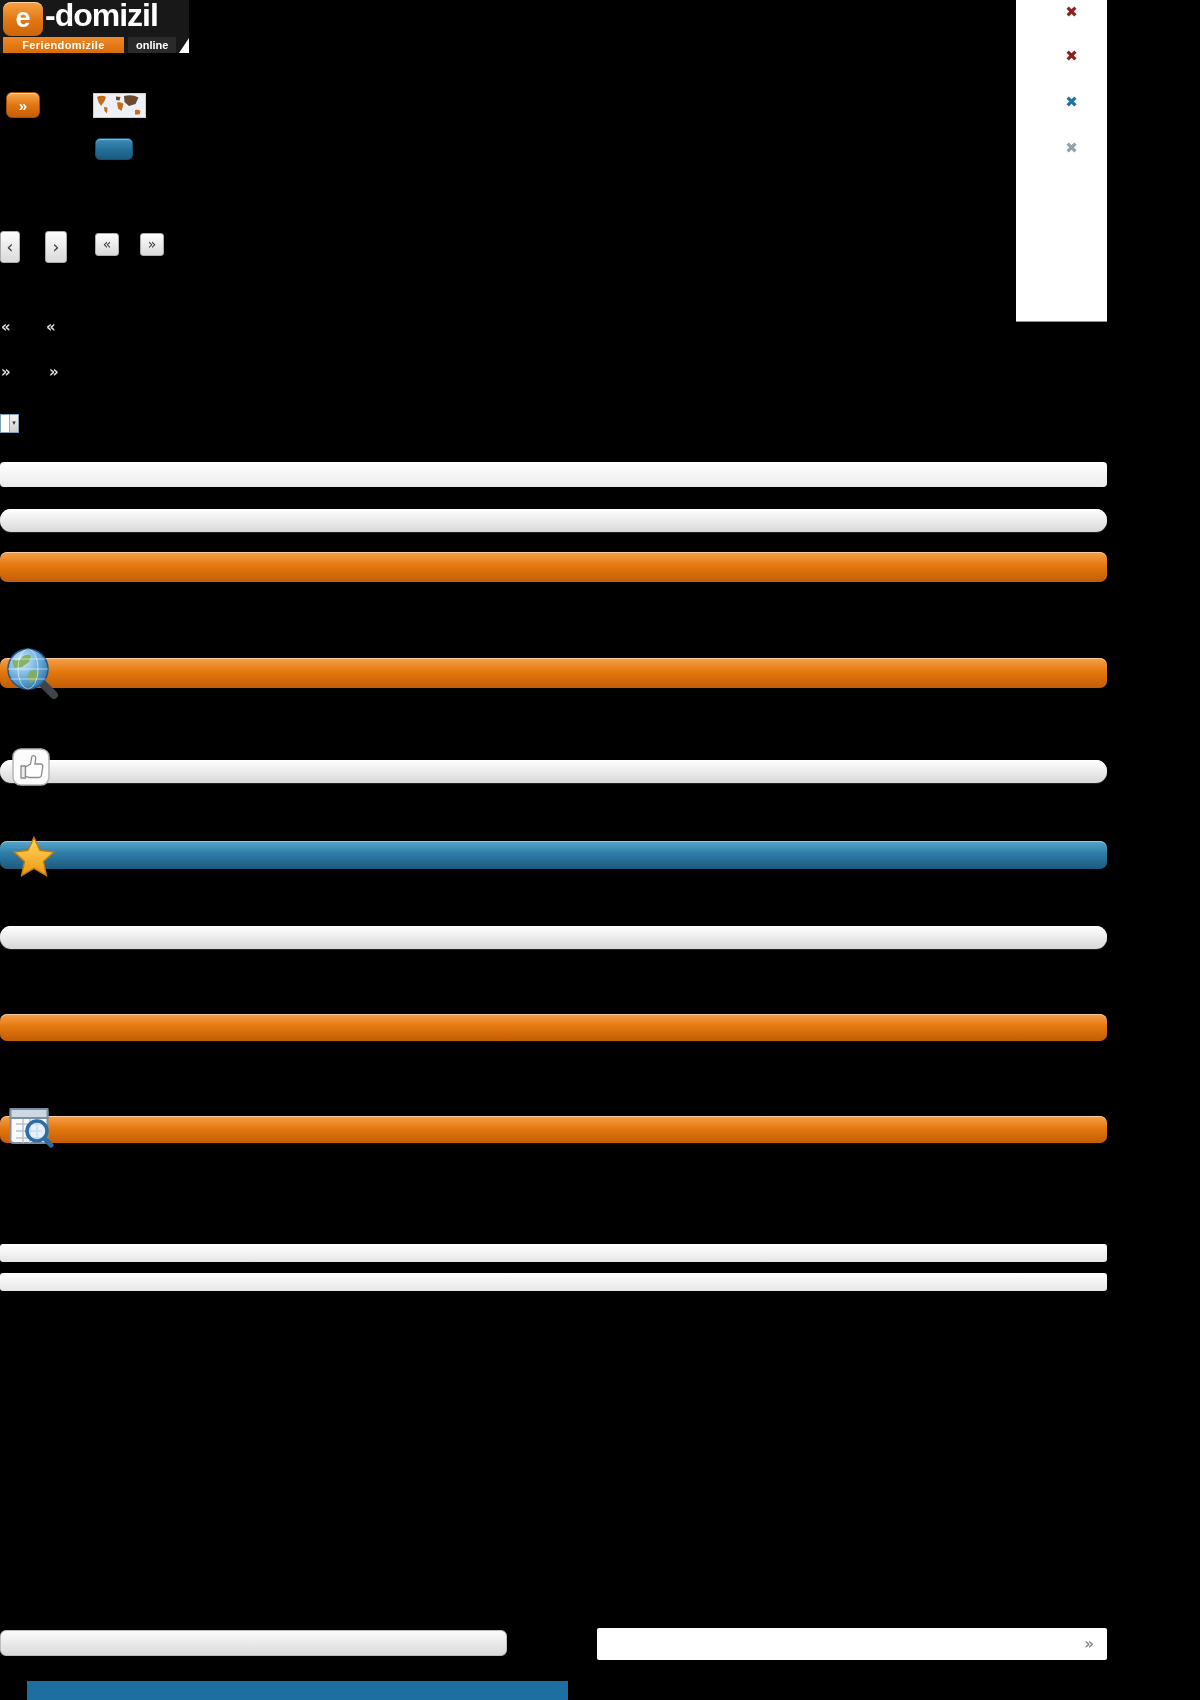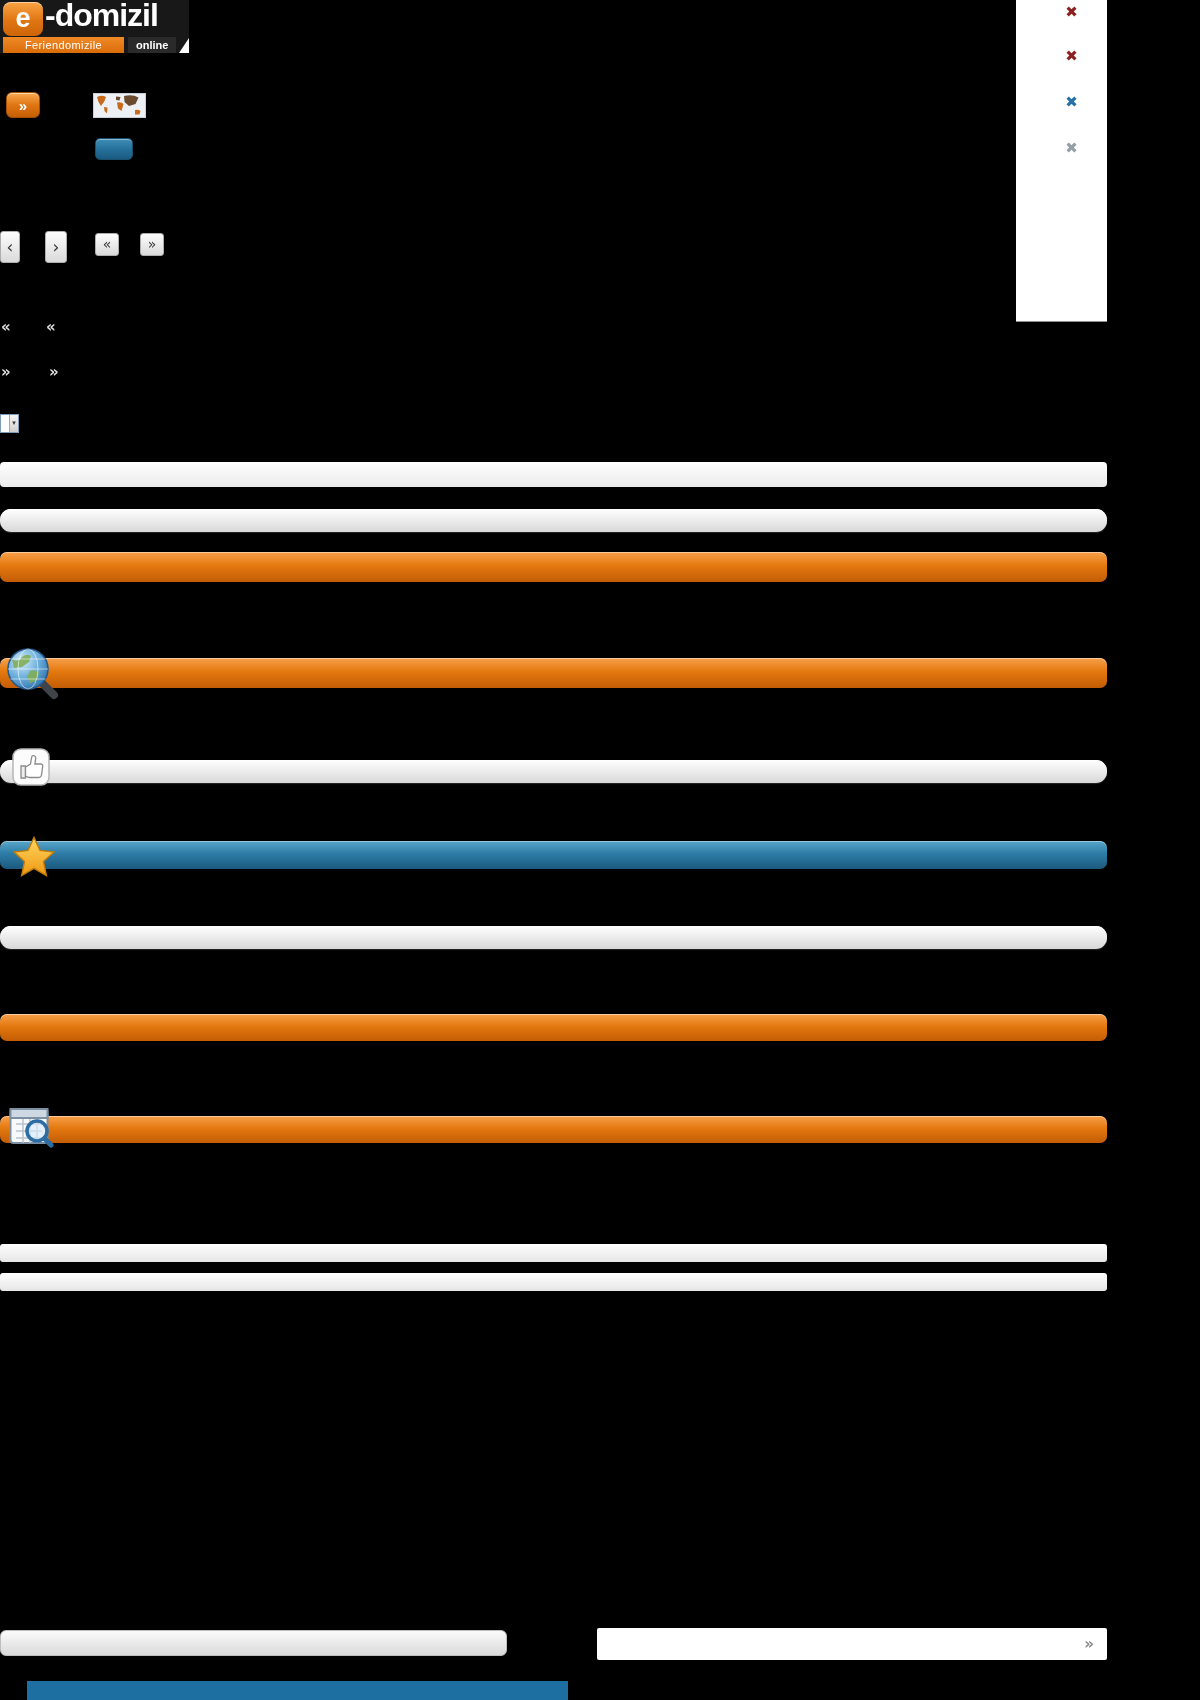--- a/index.html
+++ b/index.html
@@ -14,21 +14,21 @@
           background:#181818; text-decoration:none; }
   .logo-mark { position:absolute; left:3px; top:2px; width:40px; height:34px;
           background:linear-gradient(#f9a344,#e07513 55%,#cd6507);
           border-radius:8px; color:#fff; font-weight:bold; font-size:27px;
           text-align:center; line-height:32px;
           box-shadow:inset 0 1px 0 rgba(255,255,255,.5); }
   .logo-name { position:absolute; left:45px; top:-3px; color:#ffffff; font-weight:bold;
           font-size:32px; letter-spacing:-1px; }
   .logo-badge { position:absolute; left:3px; top:37px; width:121px; height:16px;
           background:linear-gradient(#f08a28,#d96c08); color:#fff; font-size:11px;
-          font-weight:normal; text-align:center; line-height:16px; letter-spacing:.4px; }
+          font-weight:bold; text-align:center; line-height:16px; letter-spacing:.4px; }
   .logo-suffix { position:absolute; left:128px; top:37px; height:16px; color:#ffffff;
           font-size:11px; font-weight:bold; padding:0 8px; line-height:16px;
           background:#2a2a2a; }
   .logo-notch { position:absolute; right:0; top:38px; width:0; height:0;
           border-bottom:15px solid #ffffff; border-left:10px solid transparent; }
 
   
   .ad-panel { position:absolute; left:1016px; top:0; width:91px; height:322px;
           background:#ffffff; border-bottom:1px solid #8f8f8f; }
   .ad-close { position:absolute; left:46px; width:19px; height:19px; background:transparent;

